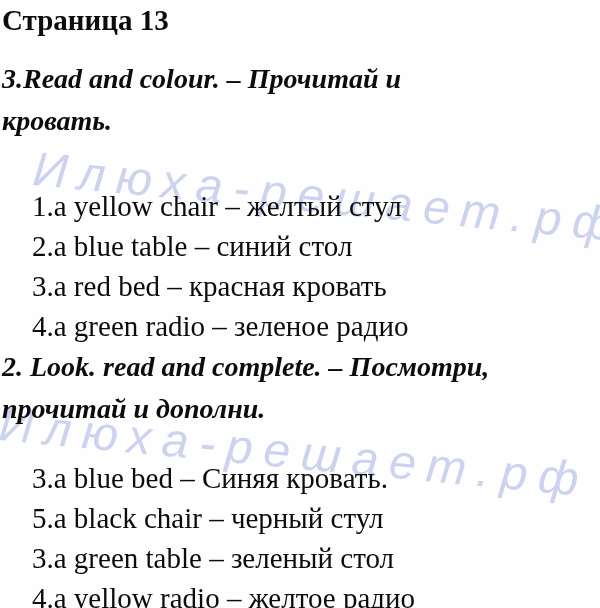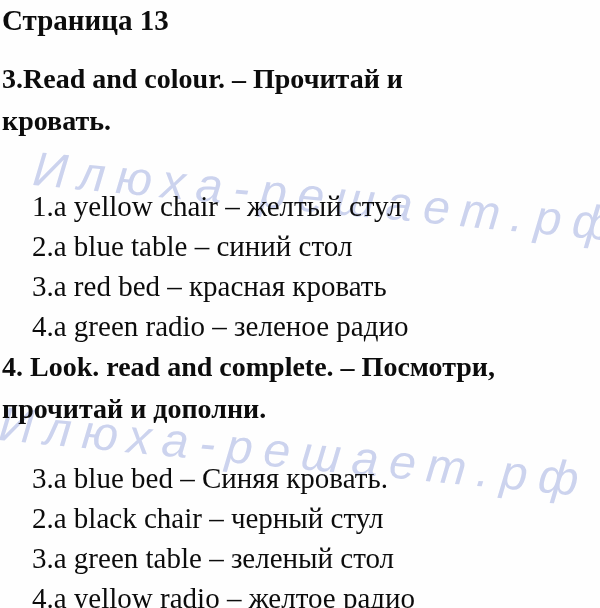--- a/index.html
+++ b/index.html
@@ -48,20 +48,21 @@
     padding-top: 3px;
     font-size: 29px;
     line-height: 34px;
     font-weight: bold;
   }
   .ex-heading {
     margin: 0;
     font-size: 28px;
     line-height: 42px;
     font-weight: bold;
+    font-style: italic;
   }
   .ex-heading .hline {
     display: block;
     white-space: nowrap;
   }
   .heading-3 { margin-top: 21px; }
   .heading-4 { margin-top: 0; }
   .answers {
     margin-left: 30px;
     font-size: 29px;
@@ -92,25 +93,25 @@
       <div class="answers answers-1">
         <div class="answer">1.a yellow chair – желтый стул</div>
         <div class="answer">2.a blue table – синий стол</div>
         <div class="answer">3.a red bed – красная кровать</div>
         <div class="answer">4.a green radio – зеленое радио</div>
       </div>
     </section>
 
     <section>
       <h2 class="ex-heading heading-4">
-        <span class="hline">4. Look. read and complete. – Посмотри,</span>
+        <span class="hline">2. Look. read and complete. – Посмотри,</span>
         <span class="hline">прочитай и дополни.</span>
       </h2>
       <div class="answers answers-2">
         <div class="answer">3.a blue bed – Синяя кровать.</div>
-        <div class="answer">2.a black chair – черный стул</div>
+        <div class="answer">5.a black chair – черный стул</div>
         <div class="answer">3.a green table – зеленый стол</div>
         <div class="answer">4.a yellow radio – желтое радио</div>
       </div>
     </section>
 
   </div>
 </div>
 
 </body></html>

